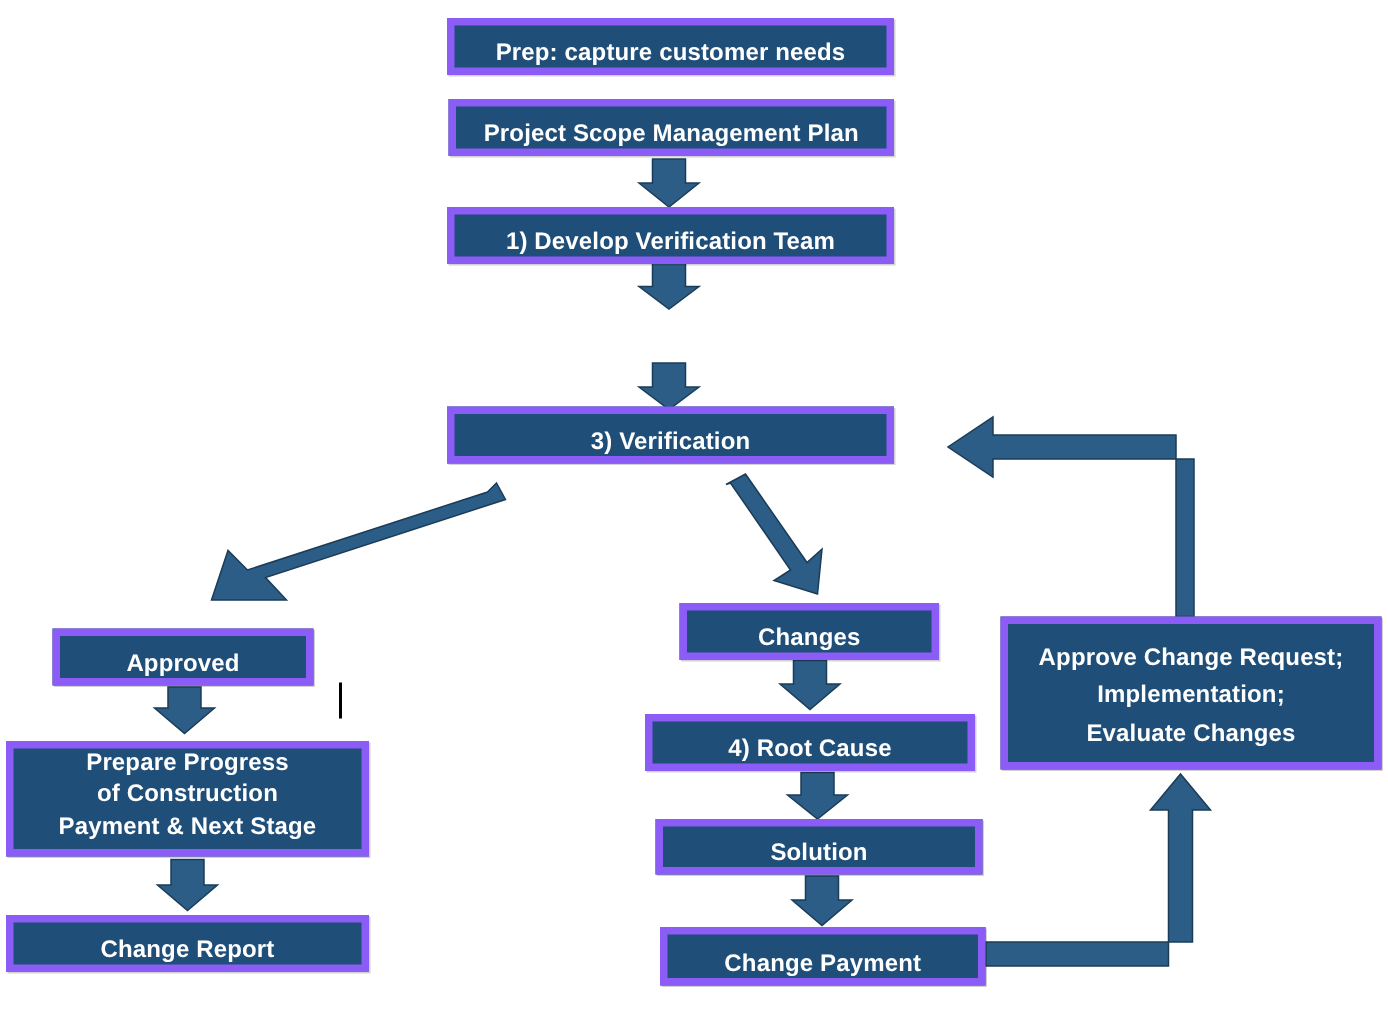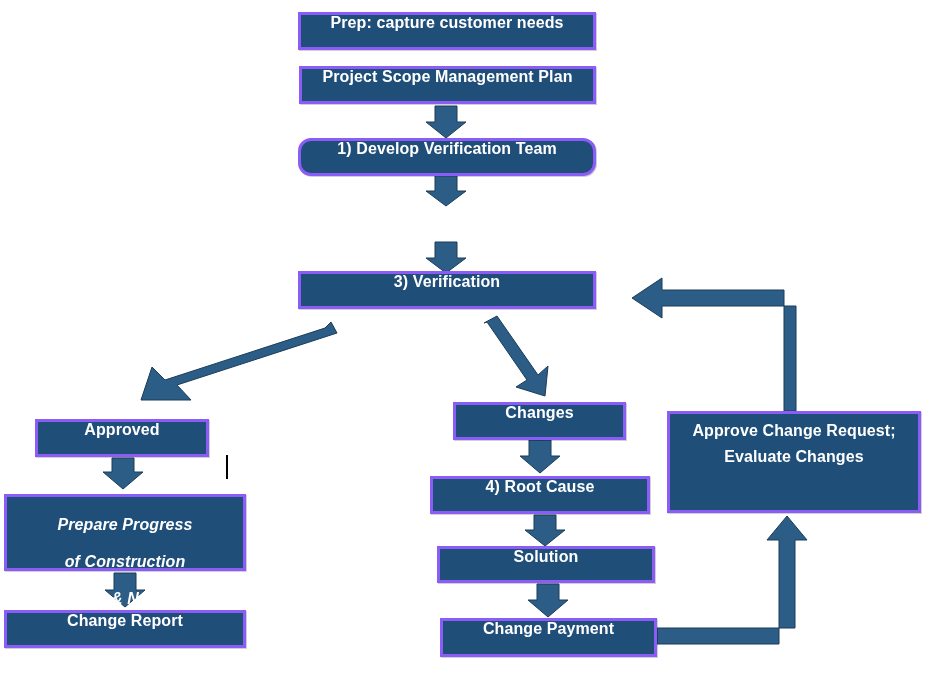--- a/index.html
+++ b/index.html
@@ -15,43 +15,42 @@
     position: relative;
     width: 925px;
     height: 688px;
     background: #ffffff;
     overflow: hidden;
   }
   .node {
     position: absolute;
     box-sizing: border-box;
     background: #1F4E79;
-    border: 3px solid #8b5cf6;
+    border: 5px solid #8b5cf6;
     color: #ffffff;
     font-weight: bold;
     font-size: 16px;
     line-height: 1.05;
     display: flex;
-    align-items: flex-start;
+    align-items: flex-end;
     justify-content: center;
     text-align: center;
     letter-spacing: 0.1px;
     box-shadow: 1px 1px 0 rgba(0,0,0,0.18);
   }
   .node .lines {
     width: 100%;
     padding: 0 4px;
     box-sizing: border-box;
   }
   .node .line {
     display: block;
   }
   .node.multiline .line {
-    margin: 20px 0;
-    font-style: italic;
+    margin: 5px 0;
   }
   .node.tall .line {
     margin: 9px 0;
   }
   svg.arrows {
     position: absolute;
     left: 0;
     top: 0;
     width: 925px;
     height: 688px;
@@ -105,21 +104,21 @@
         <span class="line">Prep:  capture customer needs</span>
       </span>
   </div>
 
   <div class="node" style="left:299px; top:66px; width:297px; height:38px;">
     <span class="lines">
         <span class="line">Project Scope Management Plan</span>
       </span>
   </div>
 
-  <div class="node" style="left:298px; top:138px; width:298px; height:38px;border-radius:13px;">
+  <div class="node" style="left:298px; top:138px; width:298px; height:38px;">
     <span class="lines">
         <span class="line">1) Develop Verification Team</span>
       </span>
   </div>
 
 
   <div class="node" style="left:298px; top:271px; width:298px; height:38px;">
     <span class="lines">
         <span class="line">3) Verification</span>
       </span>
@@ -165,19 +164,20 @@
 
   <div class="node" style="left:440px; top:618px; width:217px; height:39px;">
     <span class="lines">
         <span class="line">Change Payment</span>
       </span>
   </div>
 
   <div class="node tall" style="left:667px; top:411px; width:254px; height:102px;">
     <span class="lines">
       <span class="line">Approve Change Request;</span>
+      <span class="line">Implementation;</span>
       <span class="line">Evaluate Changes</span>
     </span>
   </div>
 
   <div class="caret" style="left:226px; top:455px; height:24px;"></div>
 
 </div>
 
 </body></html>

